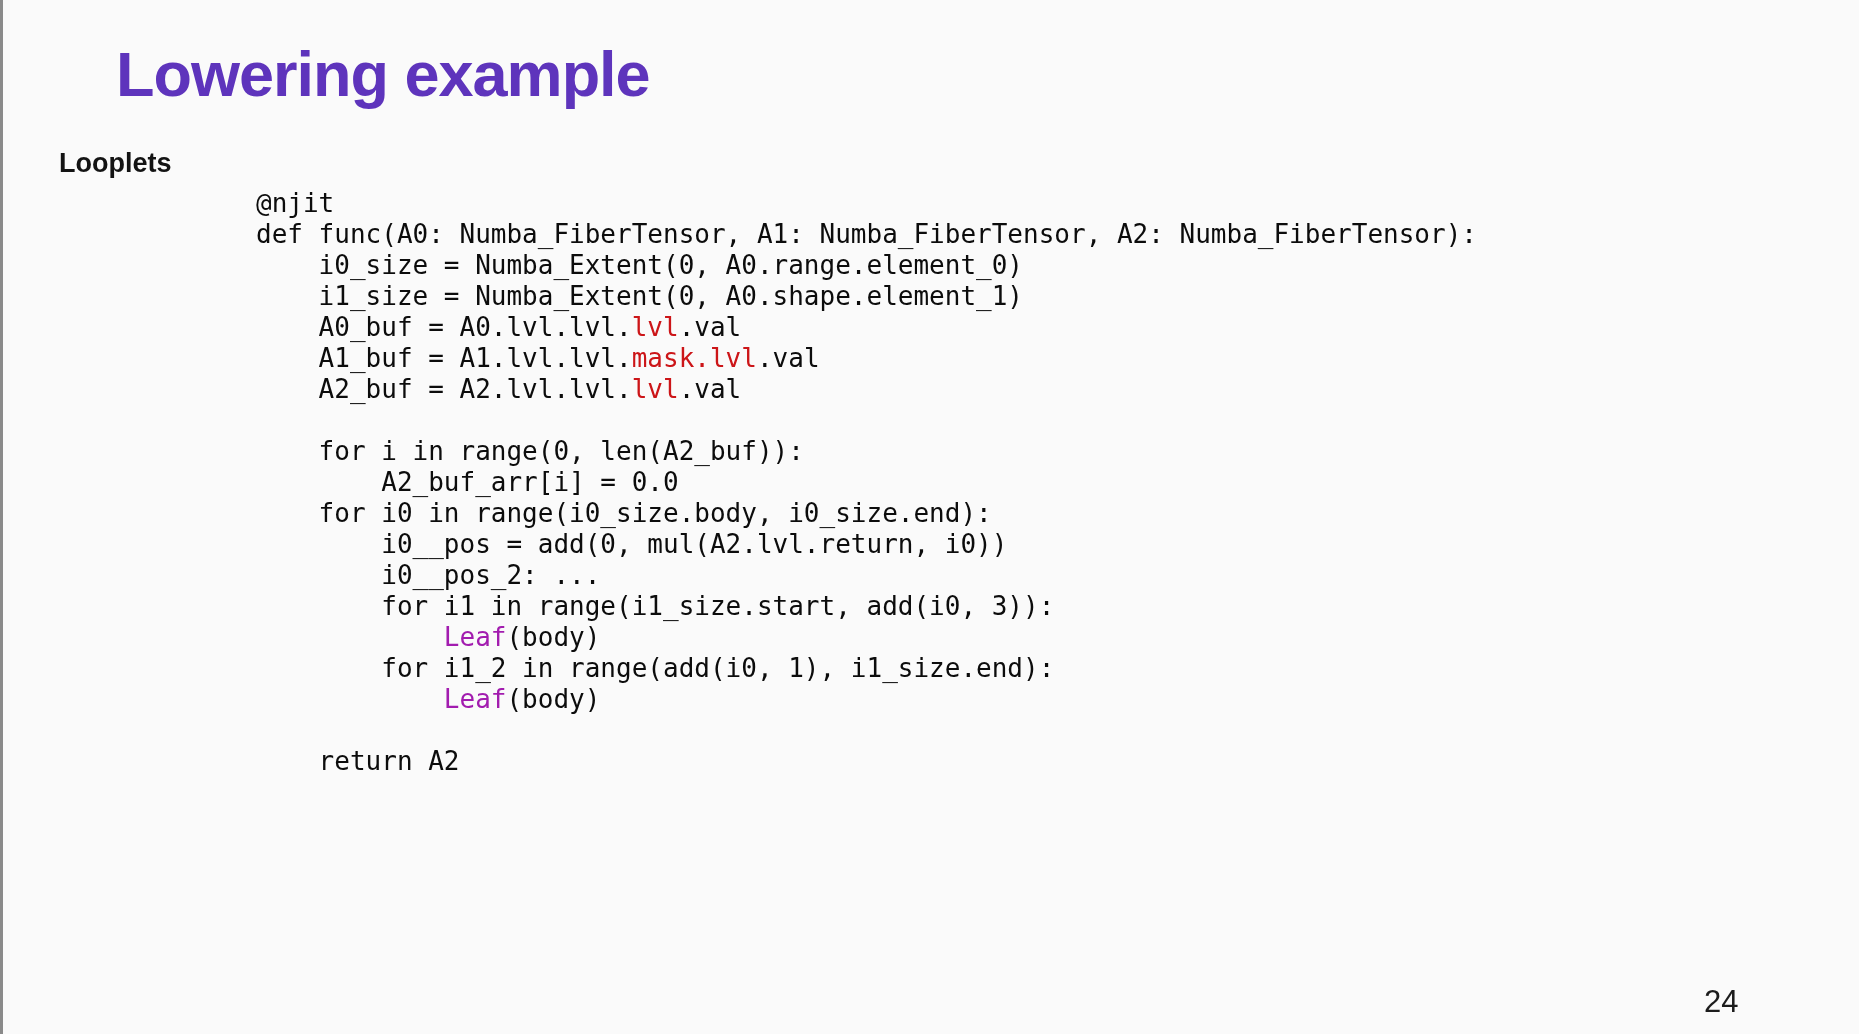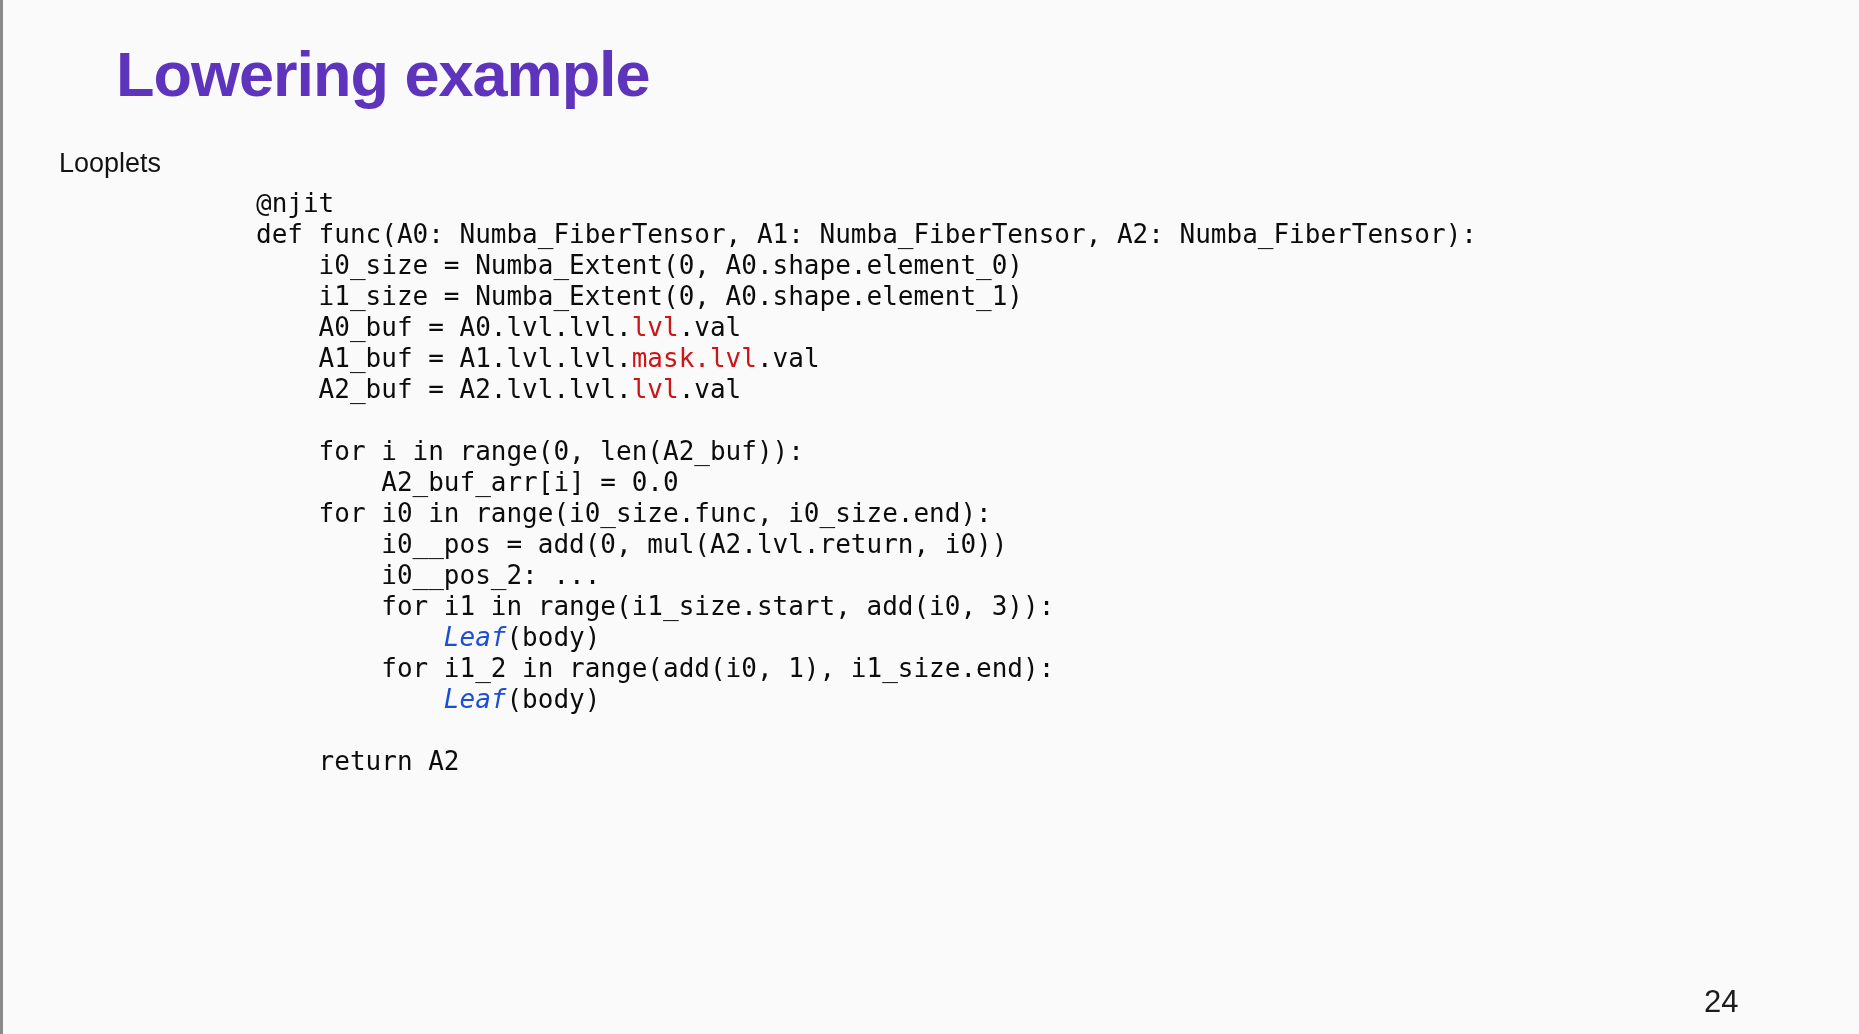--- a/index.html
+++ b/index.html
@@ -30,65 +30,65 @@
     font-size: 63px;
     font-weight: bold;
     letter-spacing: -1px;
     color: #5e34bc;
   }
   .section-label {
     position: absolute;
     left: 59px;
     top: 148px;
     font-size: 27px;
-    font-weight: normal;
+    font-weight: bold;
     color: #131313;
   }
   .code {
     position: absolute;
     left: 256px;
     top: 188px;
     margin: 0;
     font-family: "DejaVu Sans Mono", monospace;
     font-size: 26px;
     line-height: 31px;
     color: #0c0c0c;
     white-space: pre;
   }
   .code .red   { color: #cc1518; text-align: right; }
-  .code .green { color: #1d4ed8; font-style: italic; }
+  .code .green { color: #a21caf; }
   .page-number {
     position: absolute;
     left: 1704px;
     top: 984px;
     font-size: 31px;
     color: #1c1c1c;
   }
 </style>
 </head>
 <body style="background: rgb(250, 250, 250);">
 
 <div>
   <div class="left-border" style="background: rgb(138, 138, 138);"></div>
 
   <h1 class="title" style="color: rgb(94, 52, 188);">Lowering example</h1>
 
   <div class="section-label">Looplets</div>
 
   <pre class="code" id="code-block" style="color: rgb(12, 12, 12);"><span>@njit</span>
 <span>def func(A0: Numba_FiberTensor, A1: Numba_FiberTensor, A2: Numba_FiberTensor):</span>
-<span>    i0_size = Numba_Extent(0, A0.shape.element_0)</span>
+<span>    i0_size = Numba_Extent(0, A0.range.element_0)</span>
 <span>    i1_size = Numba_Extent(0, A0.shape.element_1)</span>
 <span>    A0_buf = A0.lvl.lvl.</span><span class="red">lvl</span><span>.val</span>
 <span>    A1_buf = A1.lvl.lvl.</span><span class="red">mask.lvl</span><span>.val</span>
 <span>    A2_buf = A2.lvl.lvl.</span><span class="red">lvl</span><span>.val</span>
 
 <span>    for i in range(0, len(A2_buf)):</span>
 <span>        A2_buf_arr[i] = 0.0</span>
-<span>    for i0 in range(i0_size.func, i0_size.end):</span>
+<span>    for i0 in range(i0_size.body, i0_size.end):</span>
 <span>        i0__pos = add(0, mul(A2.lvl.return, i0))</span>
 <span>        i0__pos_2: ...</span>
 <span>        for i1 in range(i1_size.start, add(i0, 3)):</span>
 <span>            </span><span class="green">Leaf</span><span>(body)</span>
 <span>        for i1_2 in range(add(i0, 1), i1_size.end):</span>
 <span>            </span><span class="green">Leaf</span><span>(body)</span>
 
 <span>    return A2</span>
 </pre>
 

